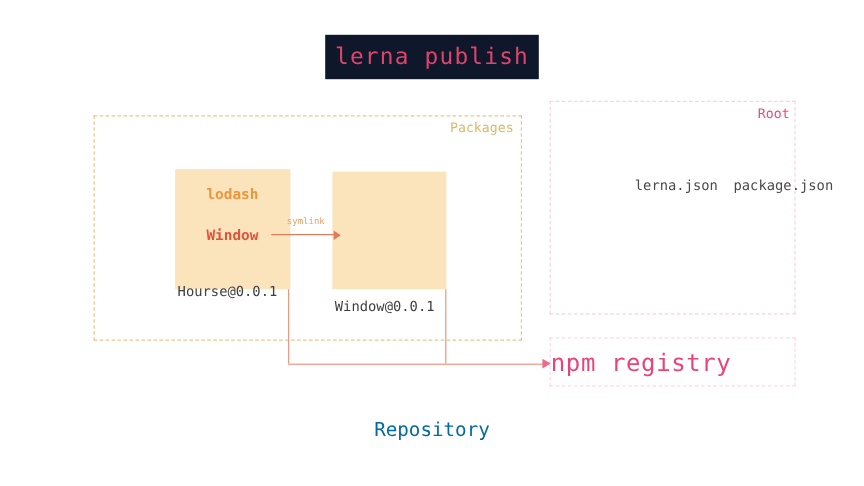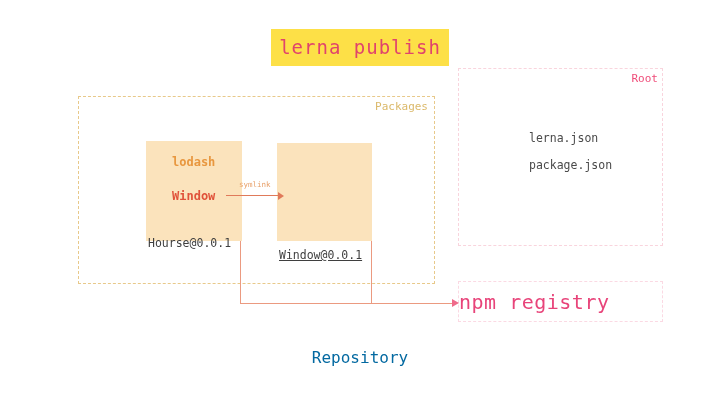--- a/index.html
+++ b/index.html
@@ -16,21 +16,21 @@
     font-family: "DejaVu Sans Mono", monospace;
   }
 
   
   .title-banner {
     position: absolute;
     left: 271px;
     top: 29px;
     width: 178px;
     height: 37px;
-    background: #fde047;
+    background: #0f172a;
     display: flex;
     align-items: center;
     justify-content: center;
   }
   .title-text {
     font-family: "DejaVu Sans Mono", monospace;
     font-size: 19px;
     color: #e0446c;
     letter-spacing: 1px;
     line-height: 1;
@@ -54,41 +54,41 @@
     font-size: 11px;
     color: #dbb96a;
     font-family: "DejaVu Sans Mono", monospace;
     white-space: nowrap;
   }
 
   
   .root-box {
     position: absolute;
     left: 458px;
-    top: 68px;
+    top: 84px;
     width: 205px;
     height: 178px;
     border: 1.4px dashed #f9d4dd;
     box-sizing: border-box;
   }
   .root-label {
     position: absolute;
     right: 4px;
     top: 3px;
     font-size: 11px;
     color: #ef4c79;
     font-family: "DejaVu Sans Mono", monospace;
     white-space: nowrap;
   }
   .root-files {
     position: absolute;
     left: 70px;
     top: 62px;
     display: flex;
-    flex-direction: column;
+    flex-direction: row;
     gap: 13px;
   }
   .root-file {
     font-size: 11.5px;
     color: #4a4a4a;
     font-family: "DejaVu Sans Mono", monospace;
     white-space: nowrap;
   }
 
   
@@ -149,21 +149,21 @@
 
   
   .pkg-label {
     position: absolute;
     font-size: 11.5px;
     color: #3f3f3f;
     font-family: "DejaVu Sans Mono", monospace;
     white-space: nowrap;
   }
   #label-left  { left: 148px; top: 236px; }
-  #label-right { left: 279px; top: 248px; text-decoration: underline; }
+  #label-right { left: 279px; top: 248px; }
 
   
   .symlink-line {
     position: absolute;
     left: 226px;
     top: 195px;
     width: 54px;
     height: 1.2px;
     background: #e07a5a;
   }

